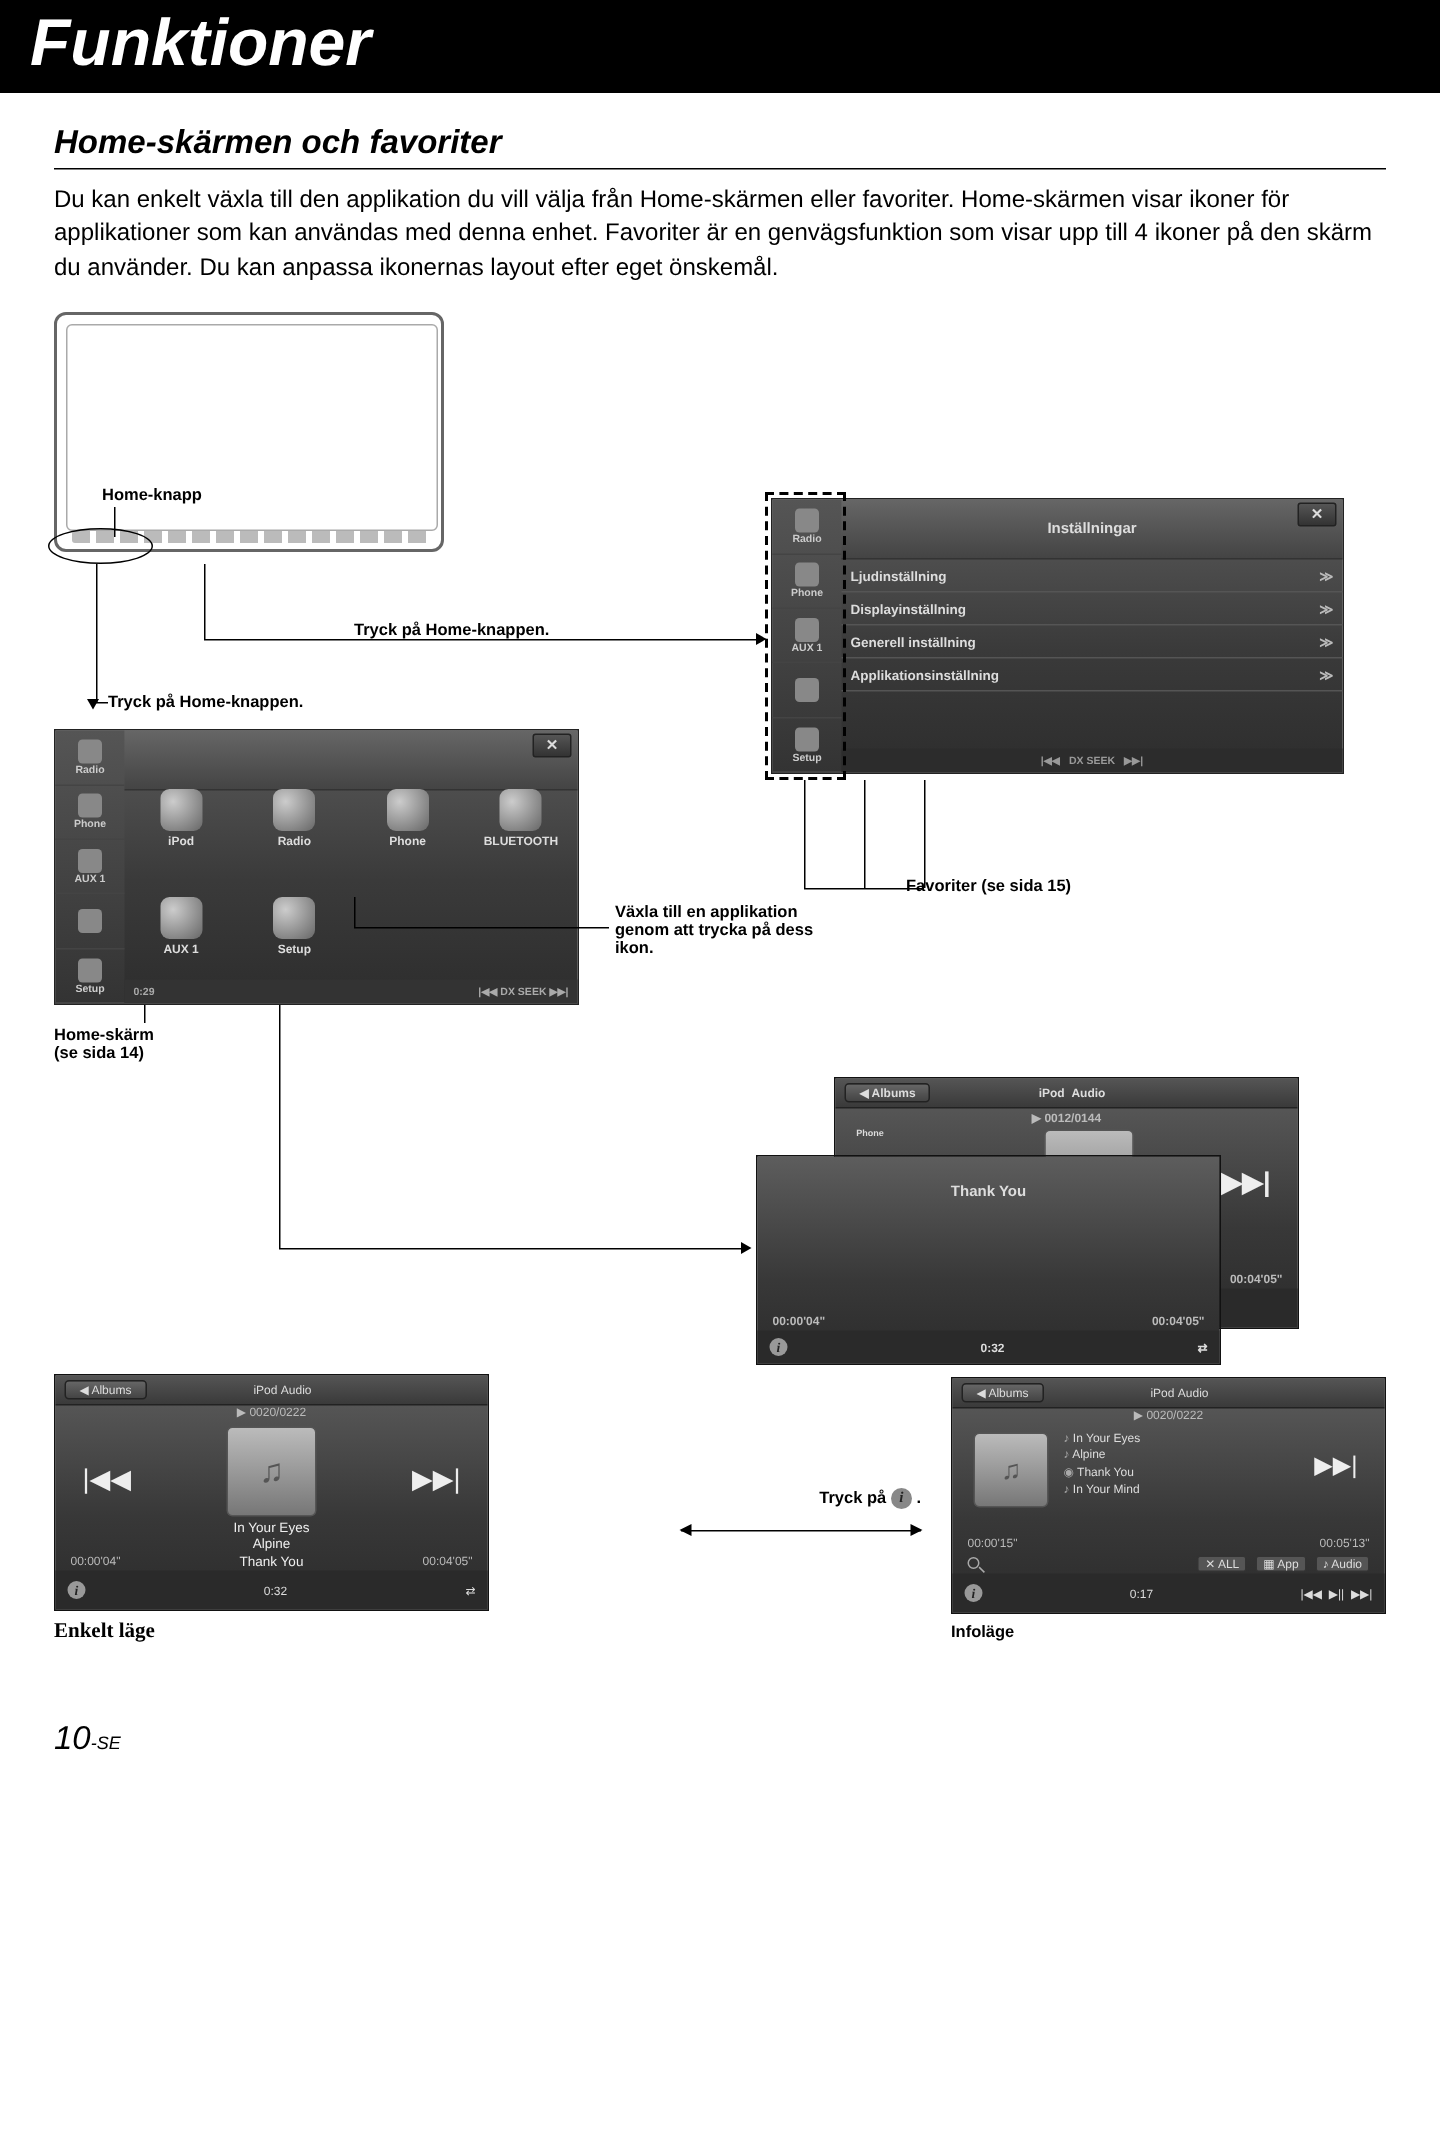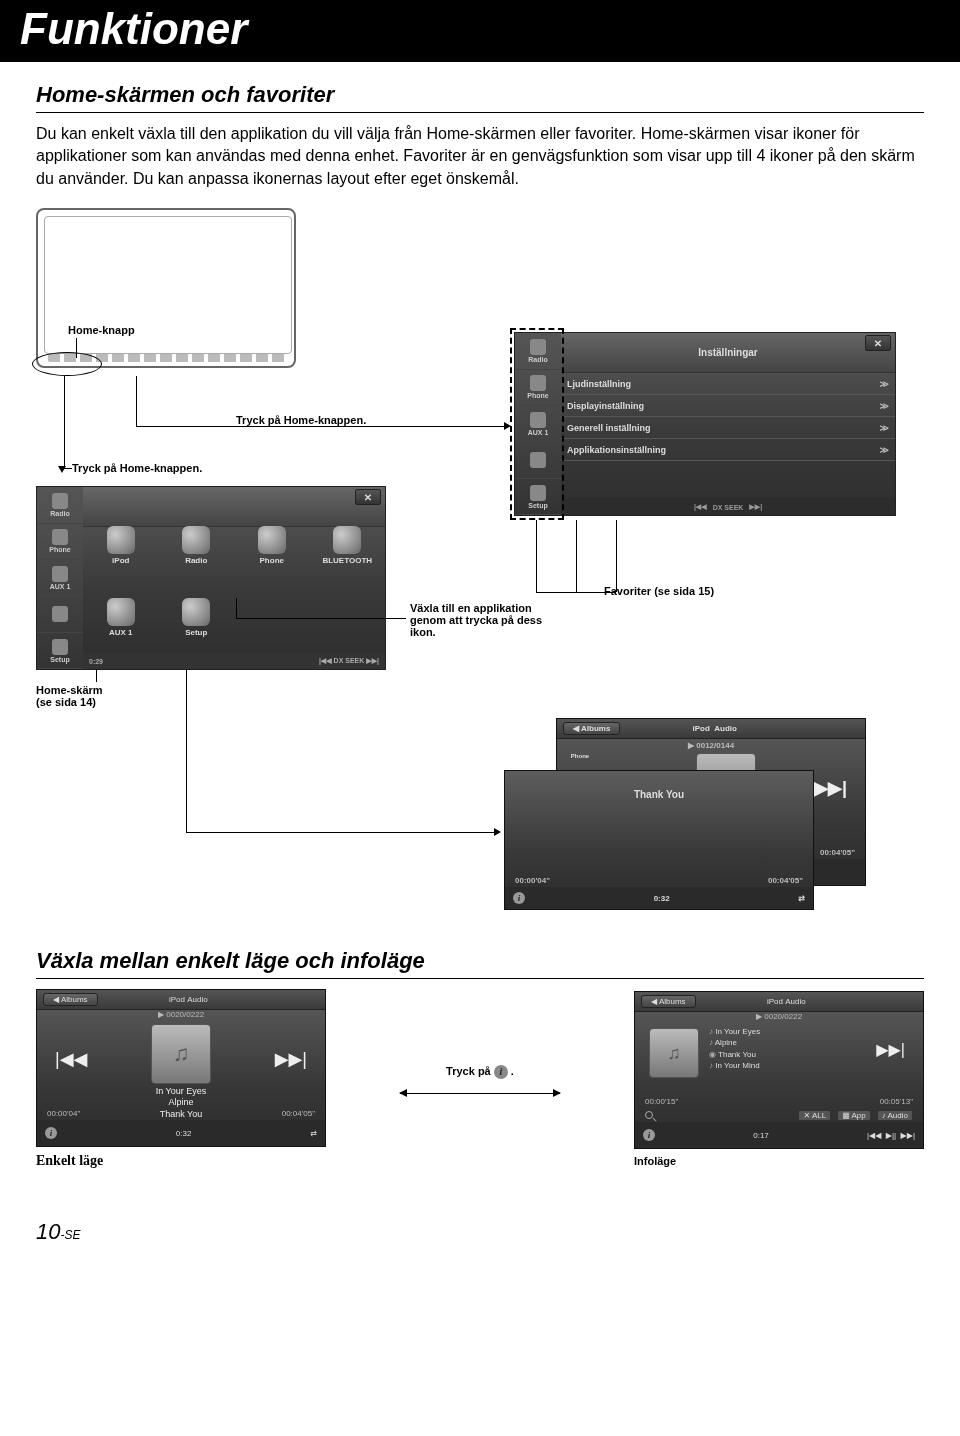--- a/index.html
+++ b/index.html
@@ -260,21 +260,20 @@
         </div>
       <div class="mbtm" style="height:22px;">
         <span><span class="ibadge">i</span></span>
         <span>0:32</span>
         <span>⇄</span>
       </div>
     </div>
 
   </div>
 
-  <h2 class="sect-title" style="margin-top:40px;">Växla mellan enkelt läge och infoläge</h2>
 
   <div style="display:flex; align-items:center; gap:20px; margin-top:8px;">
 
     <div style="display:flex; flex-direction:column; gap:6px;">
       <div class="media-card" style="width:290px; height:158px;">
         <div class="mtop">
           <span class="back-btn">◀ <span>Albums</span></span>
           <span style="flex:1; text-align:center;"><span>iPod</span>&nbsp;<span>Audio</span></span>
           <span style="width:40px;"></span>
         </div>
@@ -293,21 +292,21 @@
           </div>
         <div class="mbtm">
           <span><span class="ibadge">i</span></span>
           <span>0:32</span>
           <span>⇄</span>
         </div>
       </div>
       <div style="font-size:14px; font-weight:bold;font-family:Liberation Serif, serif;">Enkelt läge</div>
     </div>
 
-    <div style="flex:1; display:flex; flex-direction:column; align-items:center; gap:14px;">
+    <div style="flex:1; display:flex; flex-direction:column; align-items:flex-end; gap:14px;">
       <div style="font-size:11px; font-weight:bold;">
         <span>Tryck på</span> <span class="info-chip">i</span> .
       </div>
       <div class="arrow-line" style="width:160px;"></div>
     </div>
 
     <div style="display:flex; flex-direction:column; gap:6px;">
       <div class="media-card" style="width:290px; height:158px;">
         <div class="mtop">
           <span class="back-btn">◀ <span>Albums</span></span>

